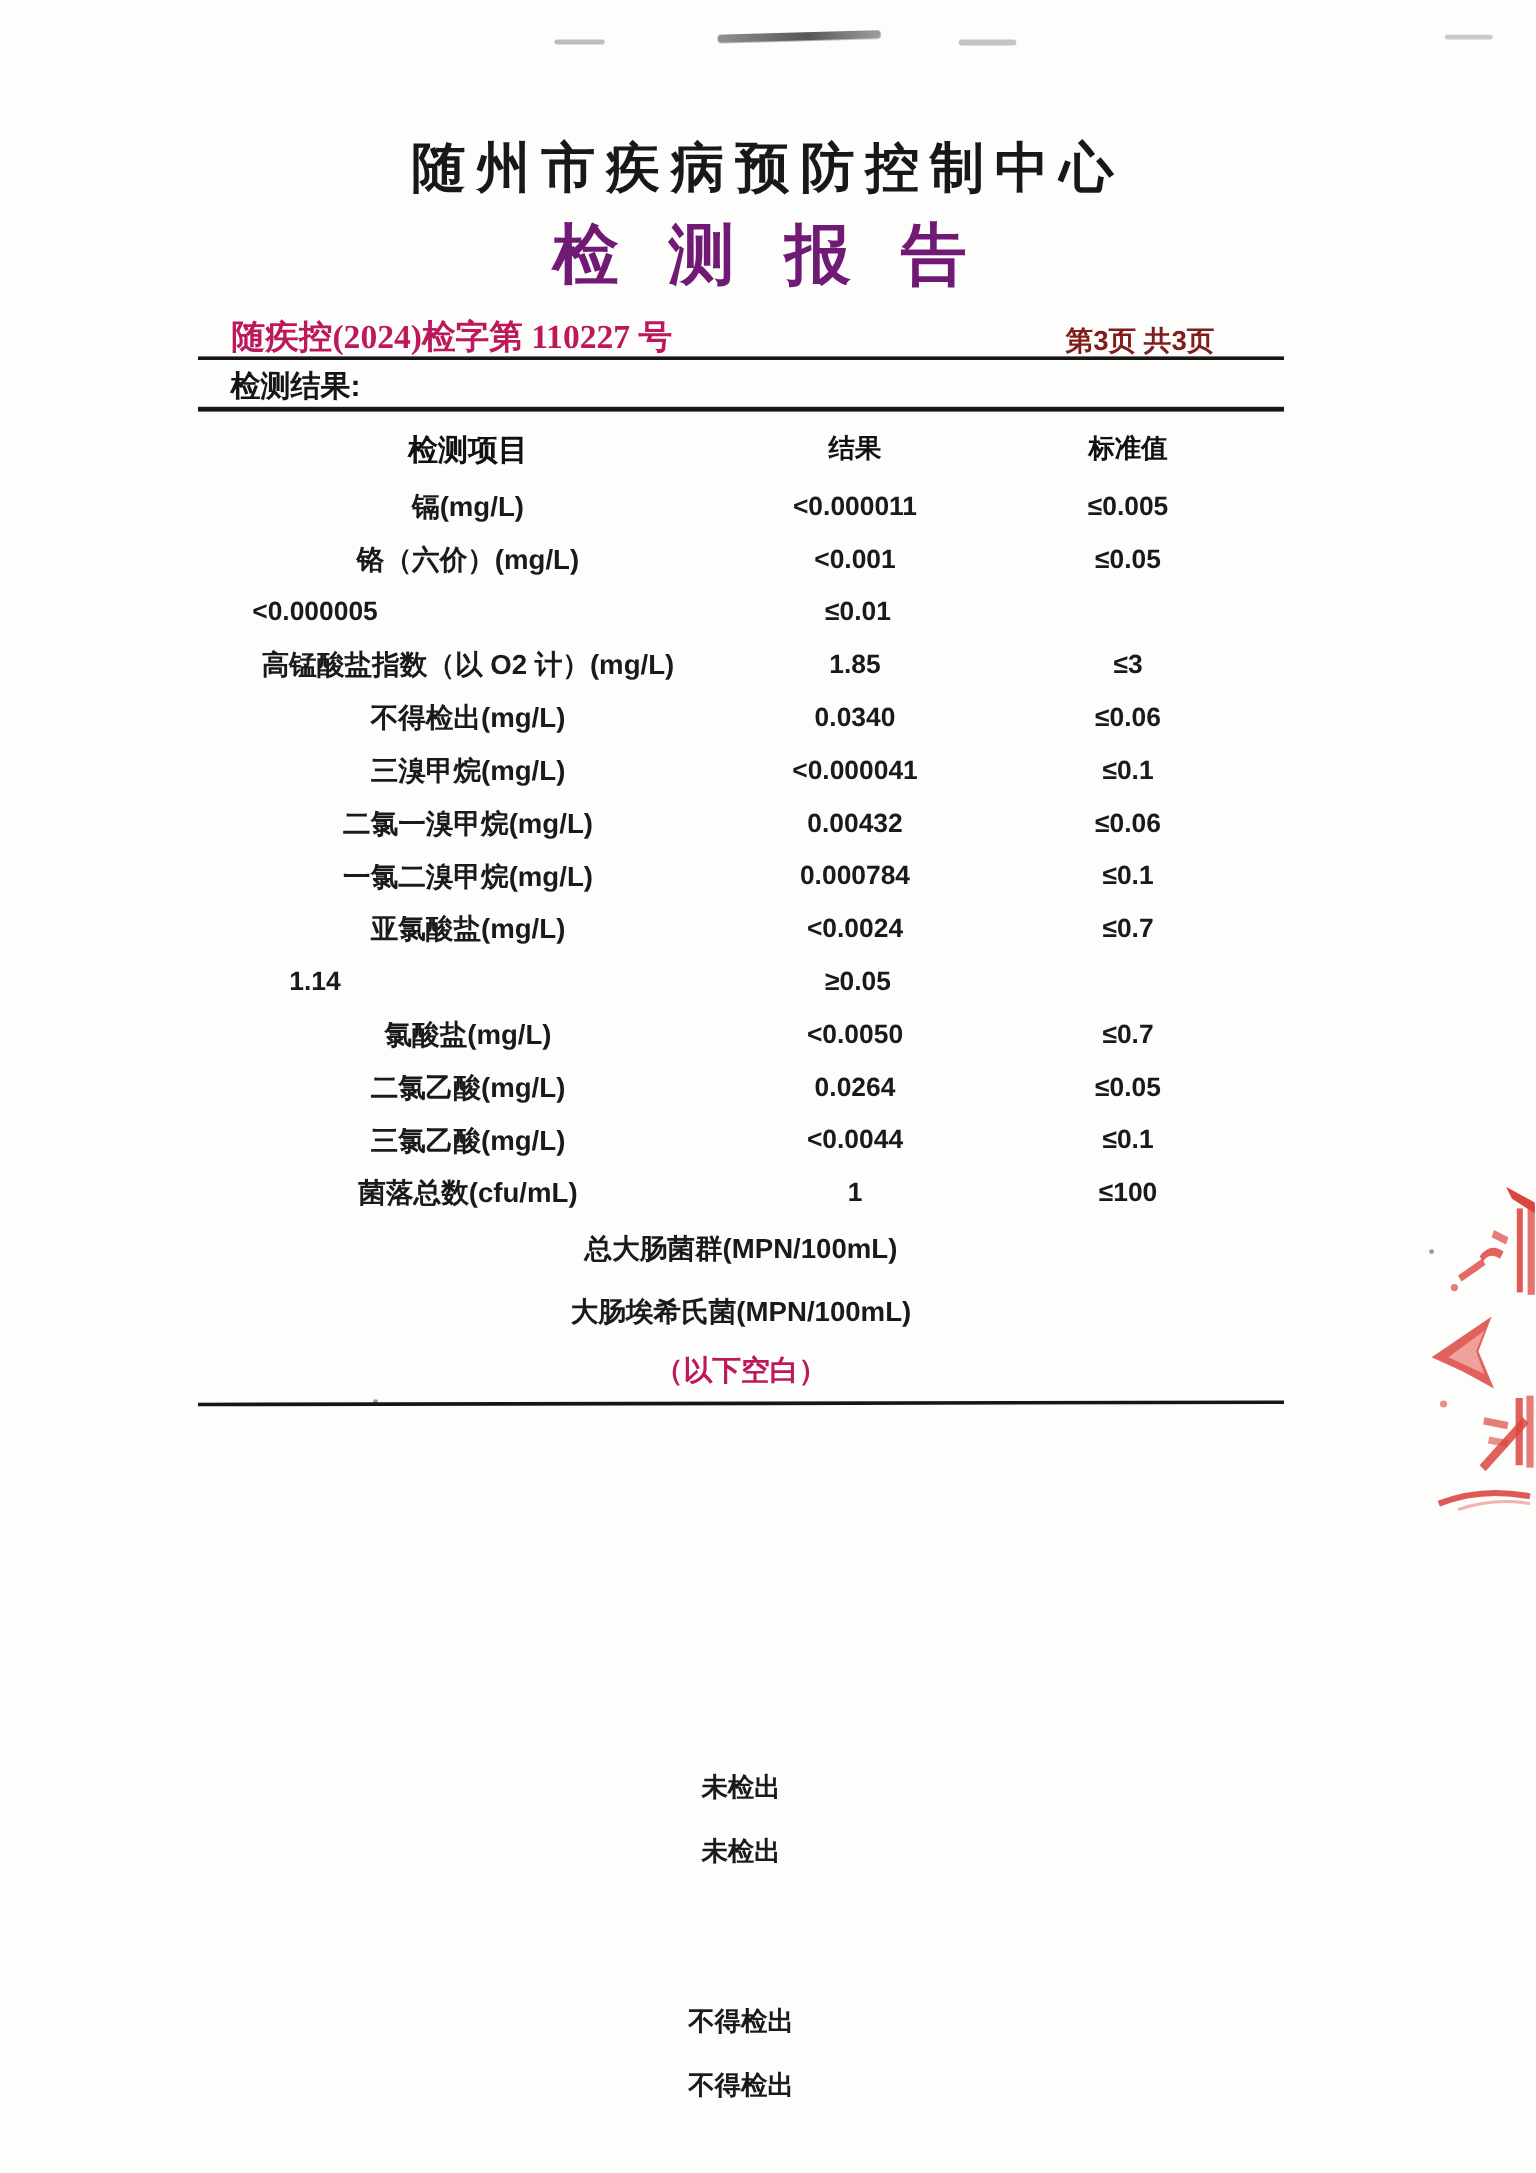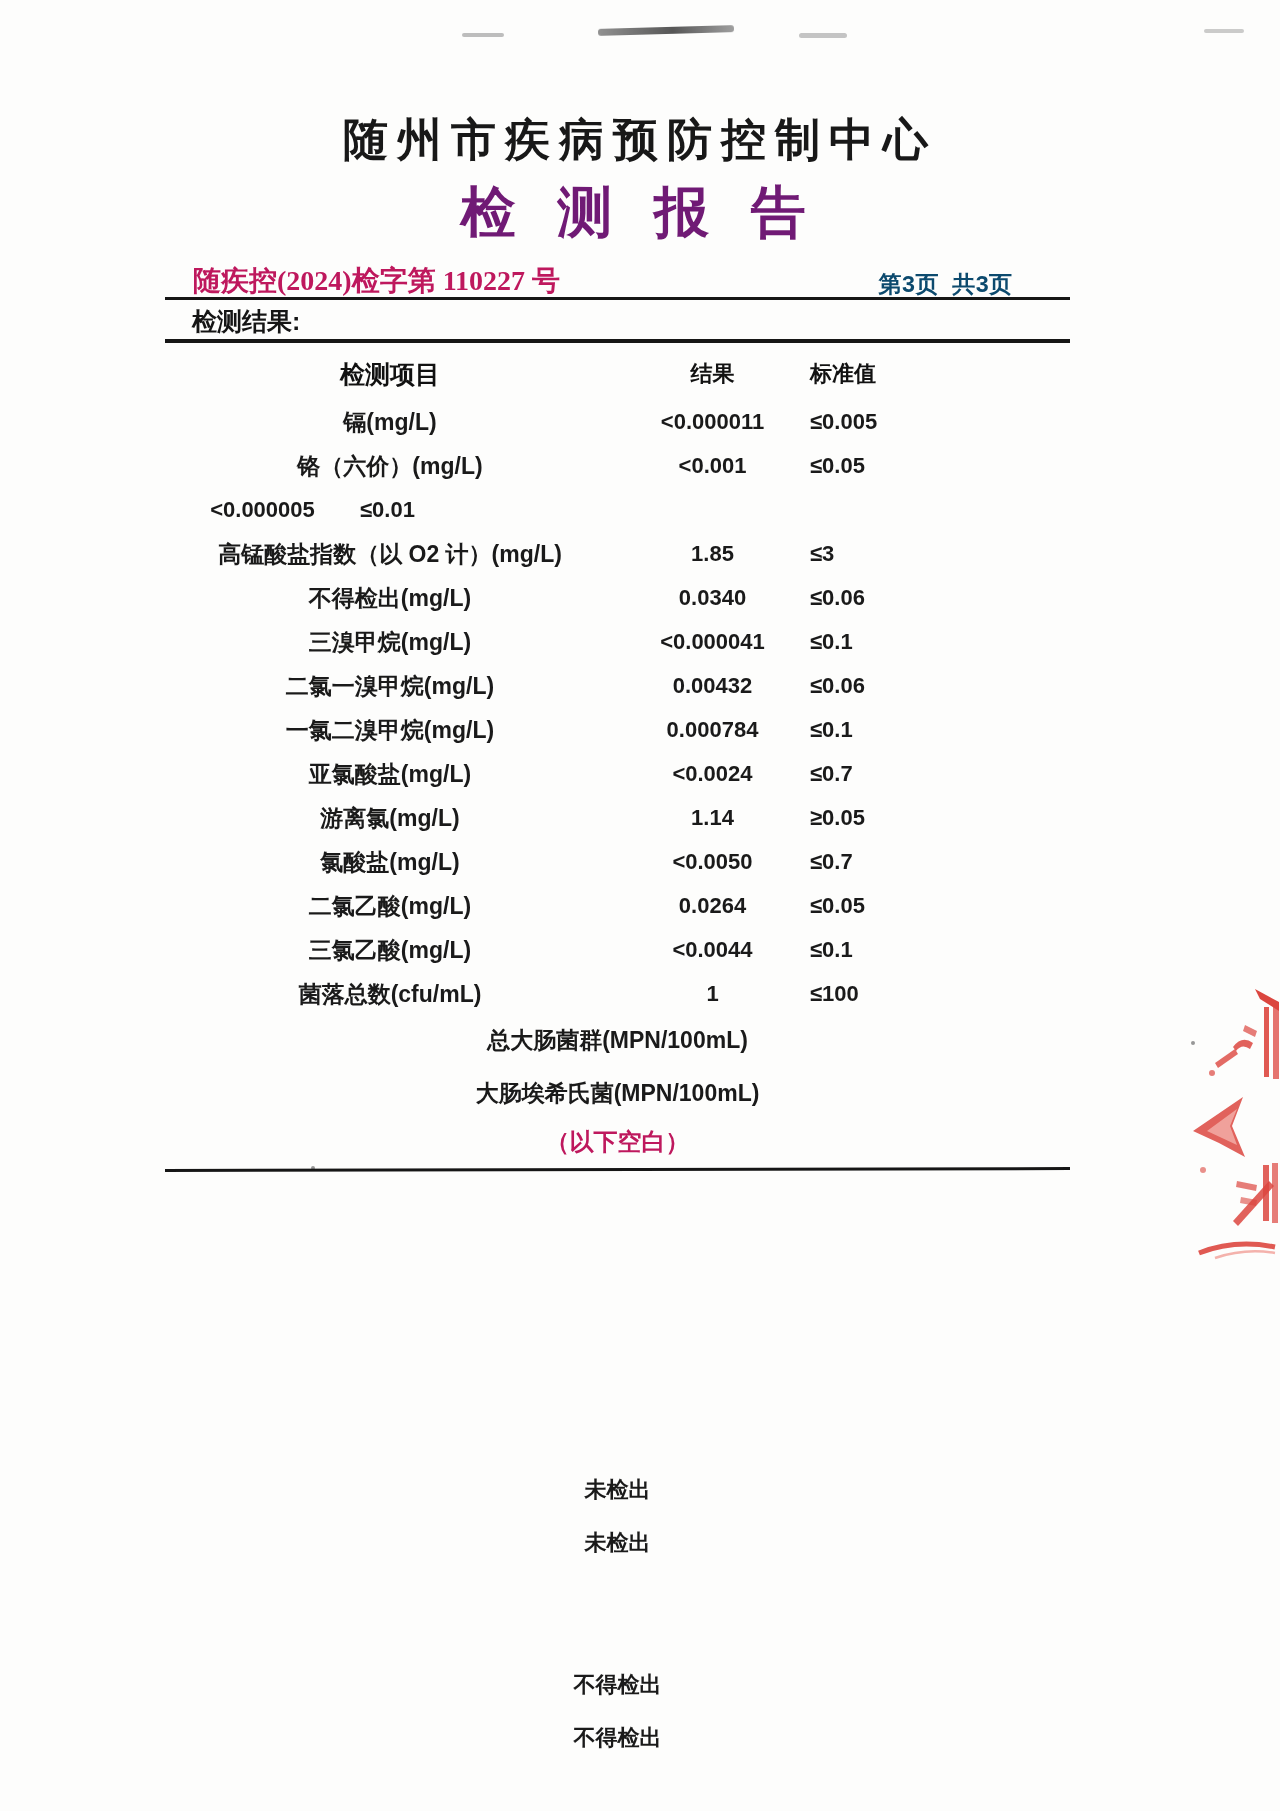--- a/index.html
+++ b/index.html
@@ -35,41 +35,41 @@
   }
   .doc-row{
     position:absolute;top:262px;left:165px;width:905px;
     display:flex;justify-content:space-between;align-items:flex-end;
   }
   .doc-number{
     font-family:"Liberation Serif",serif;
     font-size:28px;font-weight:600;padding-left:28px;color:#be185d;
   }
   .page-info{
-    font-size:23px;font-weight:700;padding-right:58px;color:#0c4a6e;font-family:Liberation Mono, monospace;
+    font-size:23px;font-weight:700;padding-right:58px;color:#7f1d1d;
   }
   .rule{position:absolute;left:165px;width:905px;background:#161616;}
   .rule-1{top:297px;height:3px;}
   .rule-2{top:339px;height:4px;}
   .rule-3{top:1168px;height:3px;transform:rotate(-0.12deg);}
 
   .section-label{
     position:absolute;top:305px;left:192px;
     font-size:25px;font-weight:600;color:#151515;
   }
 
   .table-wrap{position:absolute;top:348px;left:165px;width:905px;}
   .thead{display:flex;height:52px;align-items:center;font-weight:700;font-size:25px;color:#111;}
   .tbody{display:block;}
   .trow{display:flex;height:44px;align-items:center;font-weight:700;font-size:23px;color:#1a1a1a;}
   .tbody .trow:nth-child(15),
   .tbody .trow:nth-child(16){margin-top:9px;flex-direction:column;}
   .c-item{flex:0 0 450px;text-align:center;}
   .c-result{flex:0 0 195px;text-align:center;font-size:22px;}
-  .c-standard{flex:1 1 auto;font-size:22px;}
+  .c-standard{flex:1 1 auto;text-align:center;font-size:22px;}
 
   .blank-note{
     position:absolute;top:1126px;left:165px;width:905px;
     text-align:center;font-size:24px;font-weight:600;color:#be185d;
   }
 
   .stamp{
     position:absolute;right:0;top:985px;width:105px;height:290px;
     color:var(--stamp-red,#d9372f);
     opacity:.92;
@@ -150,21 +150,20 @@
     <div class="c-standard">≤0.1</div>
   </div>
 
   <div class="trow">
     <div class="c-item">亚氯酸盐(mg/L)</div>
     <div class="c-result">&lt;0.0024</div>
     <div class="c-standard">≤0.7</div>
   </div>
 
   <div class="trow">
-    <div class="c-item">游离氯(mg/L)</div>
     <div class="c-result">1.14</div>
     <div class="c-standard">≥0.05</div>
   </div>
 
   <div class="trow">
     <div class="c-item">氯酸盐(mg/L)</div>
     <div class="c-result">&lt;0.0050</div>
     <div class="c-standard">≤0.7</div>
   </div>
 

